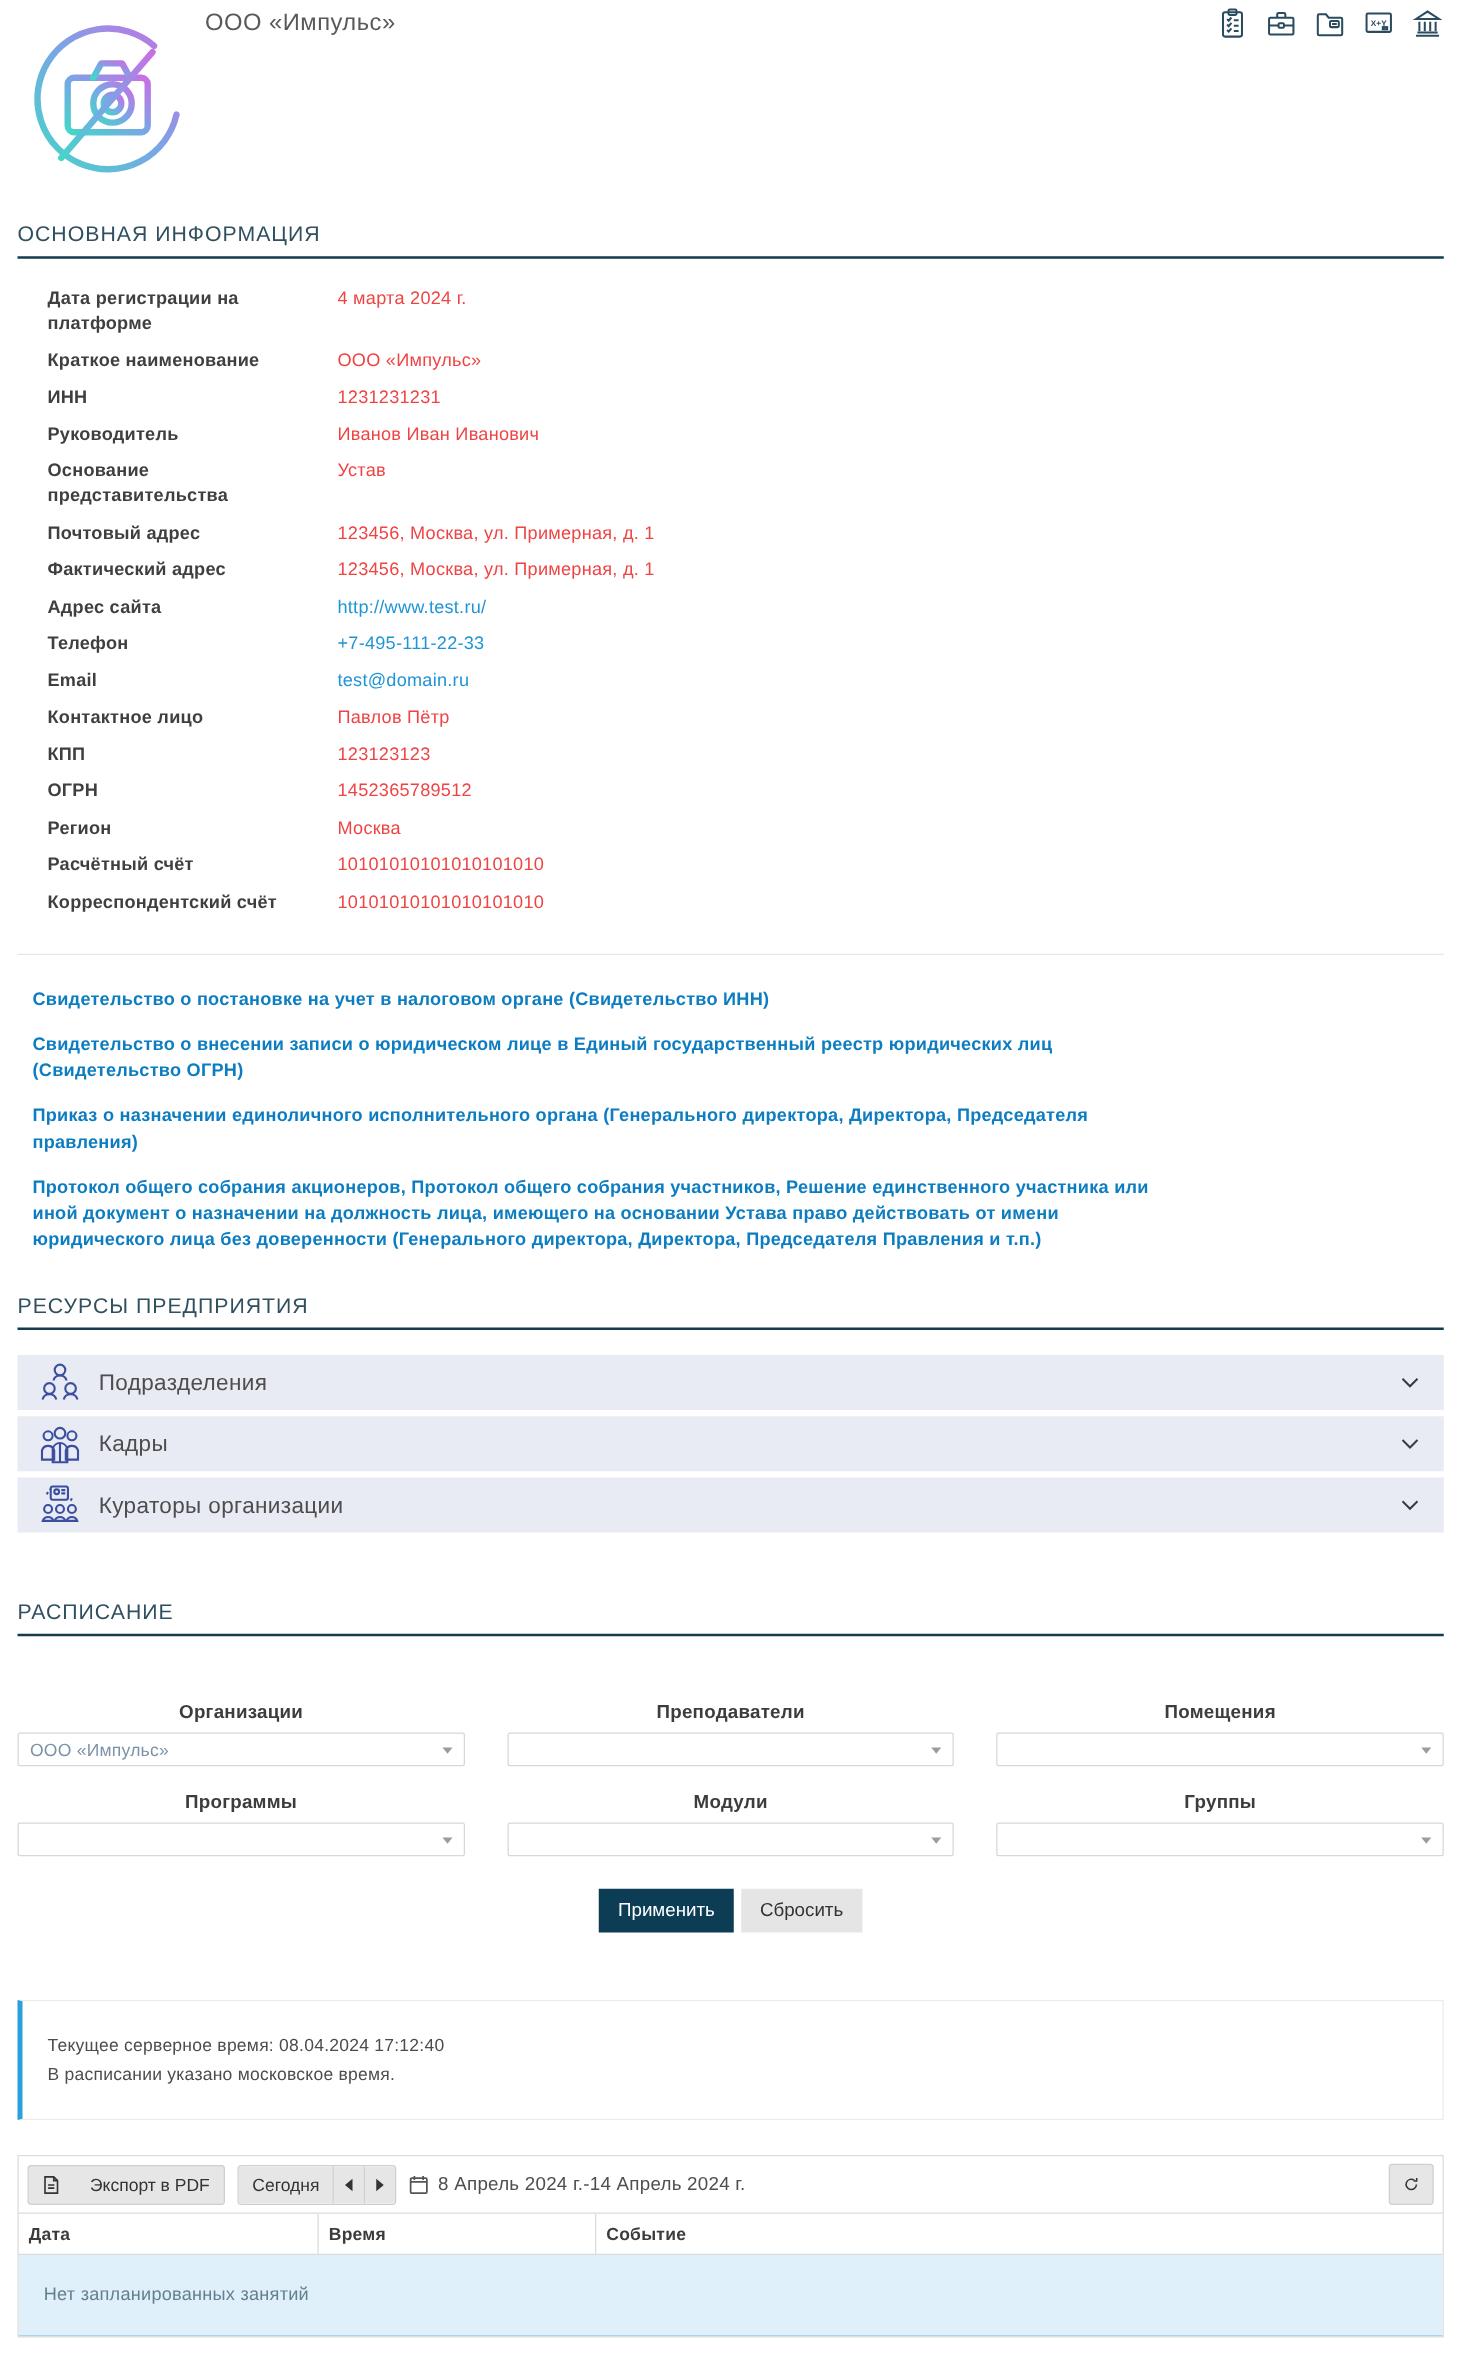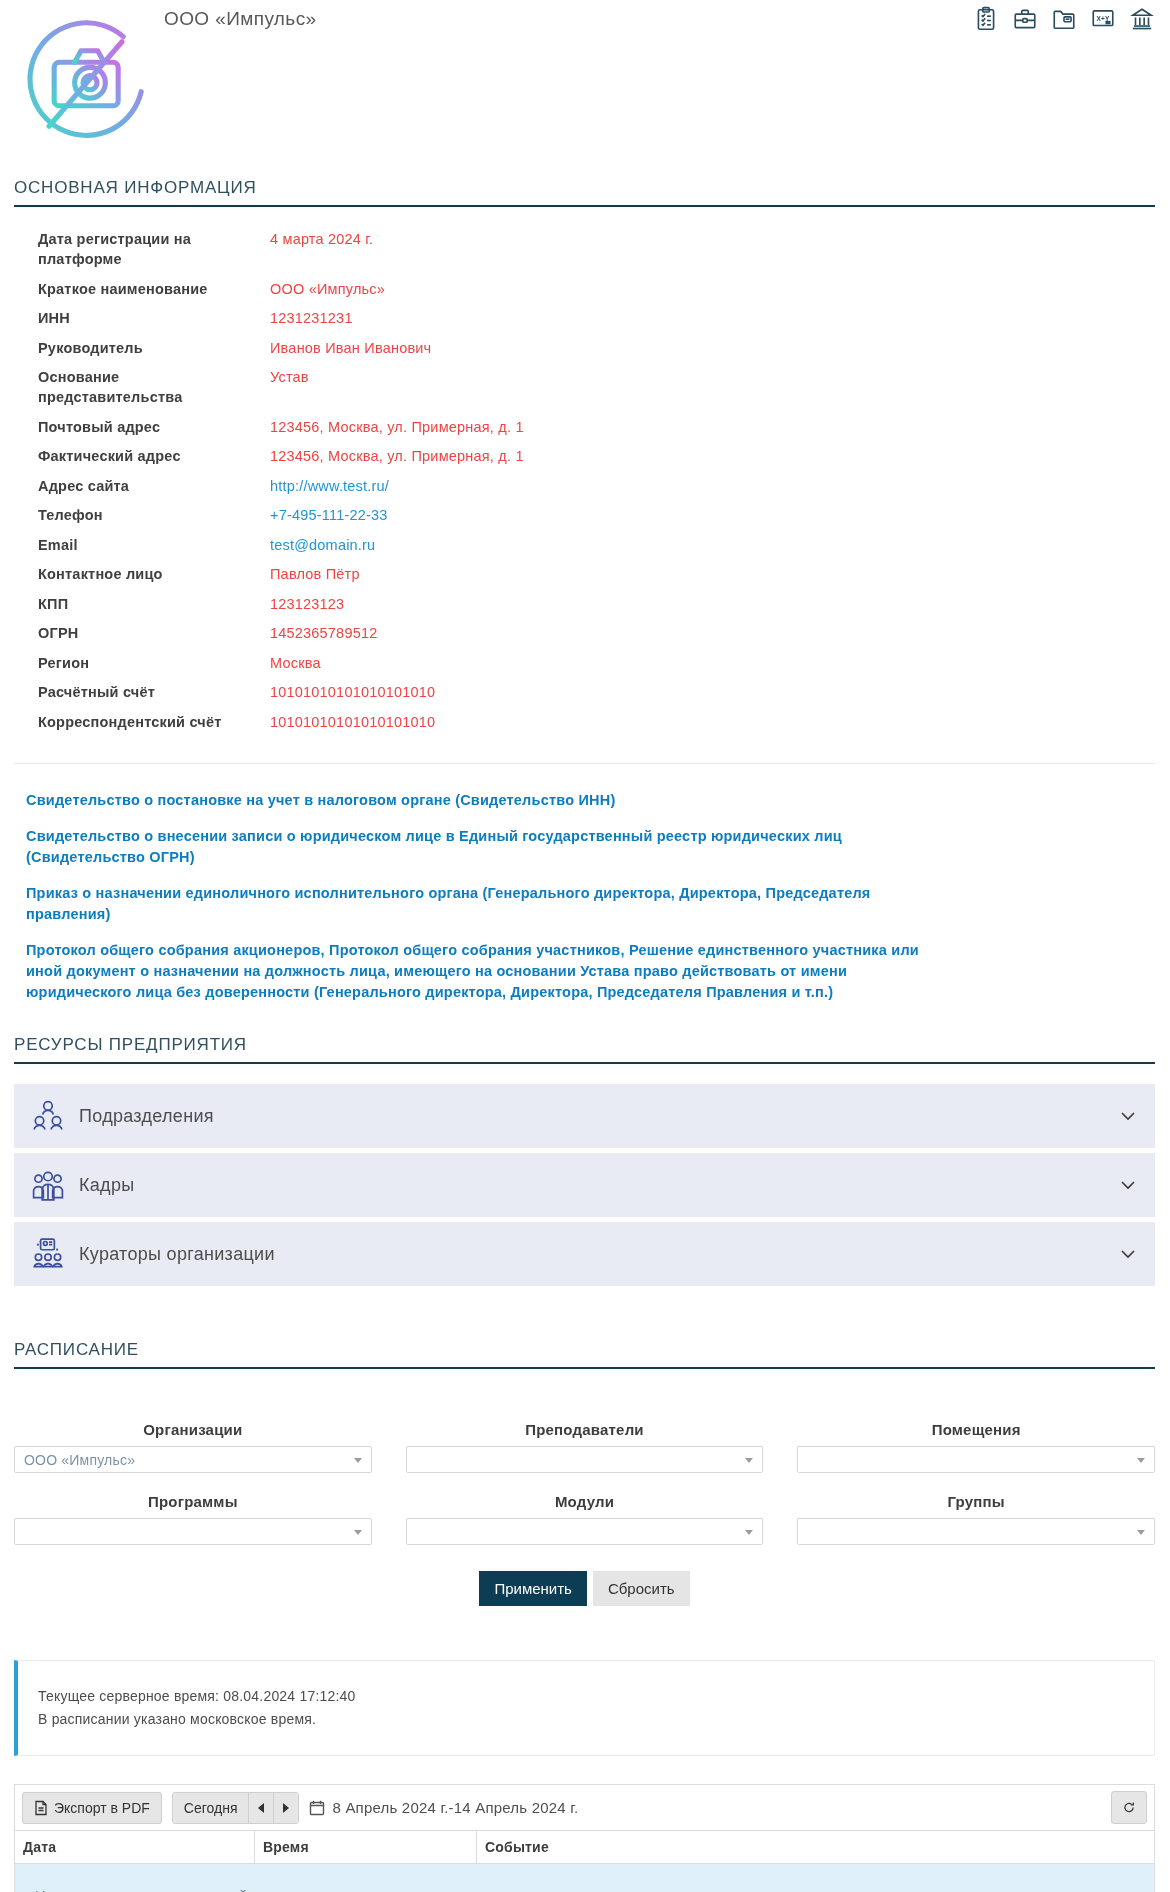--- a/index.html
+++ b/index.html
@@ -42,21 +42,21 @@
     display: block; margin-bottom: 15px; max-width: 920px;
     font-size: 14.5px; line-height: 21px; font-weight: bold;
     color: #0d7dc1; text-decoration: none;
   }
 
   
   .resources-title { margin-top: 32px; }
   .accordion { margin-top: 20px; }
   .acc-item {
     display: flex; align-items: center;
-    background: #e8ebf4; height: 64px; margin-bottom: 5px;
+    background: #e8ebf4; height: 44px; margin-bottom: 5px;
     padding: 0 20px 0 16px; cursor: pointer;
   }
   .acc-icon { width: 36px; height: 36px; margin-right: 13px; flex: 0 0 36px; }
   .acc-icon svg { width: 100%; height: 100%; }
   .acc-label { font-size: 18px; color: #4d4d4d; flex: 1; letter-spacing: .3px; }
   .acc-chevron { width: 14px; height: 9px; }
 
   
   .schedule-title { margin-top: 54px; }
   .filters { margin-top: 52px; }
@@ -79,21 +79,21 @@
 
   .server-info {
     margin-top: 54px; border: 1px solid #ececec; border-left: 4px solid #2aa0dc;
     padding: 24px 20px; font-size: 14px; color: #4c4c4c; line-height: 23px;
   }
 
   
   .calendar { margin-top: 28px; border: 1px solid #dcdcdc; }
   .cal-toolbar { display: flex; align-items: center; gap: 10px; padding: 6px 7px; border-bottom: 1px solid #dcdcdc; }
   .cal-btn {
-    display: flex; align-items: center; gap: 6px;
+    display: flex; align-items: center; gap: 24px;
     background: #e6e6e6; border: 1px solid #cfcfcf; border-radius: 3px;
     padding: 7px 11px; font-size: 14px; color: #333; cursor: pointer; font-family: inherit;
   }
   .btn-group { display: flex; border: 1px solid #cfcfcf; border-radius: 3px; overflow: hidden; }
   .btn-group .cal-btn { border: none; border-radius: 0; }
   .btn-group .cal-btn + .cal-btn { border-left: 1px solid #cfcfcf; }
   .arrow-btn { padding: 7px 9px; }
   .tri-left  { width: 0; height: 0; border: 5px solid transparent; border-right: 6px solid #333; border-left: none; }
   .tri-right { width: 0; height: 0; border: 5px solid transparent; border-left: 6px solid #333; border-right: none; }
   .date-range { display: flex; align-items: center; gap: 7px; font-size: 15px; color: #4f4f4f; }

